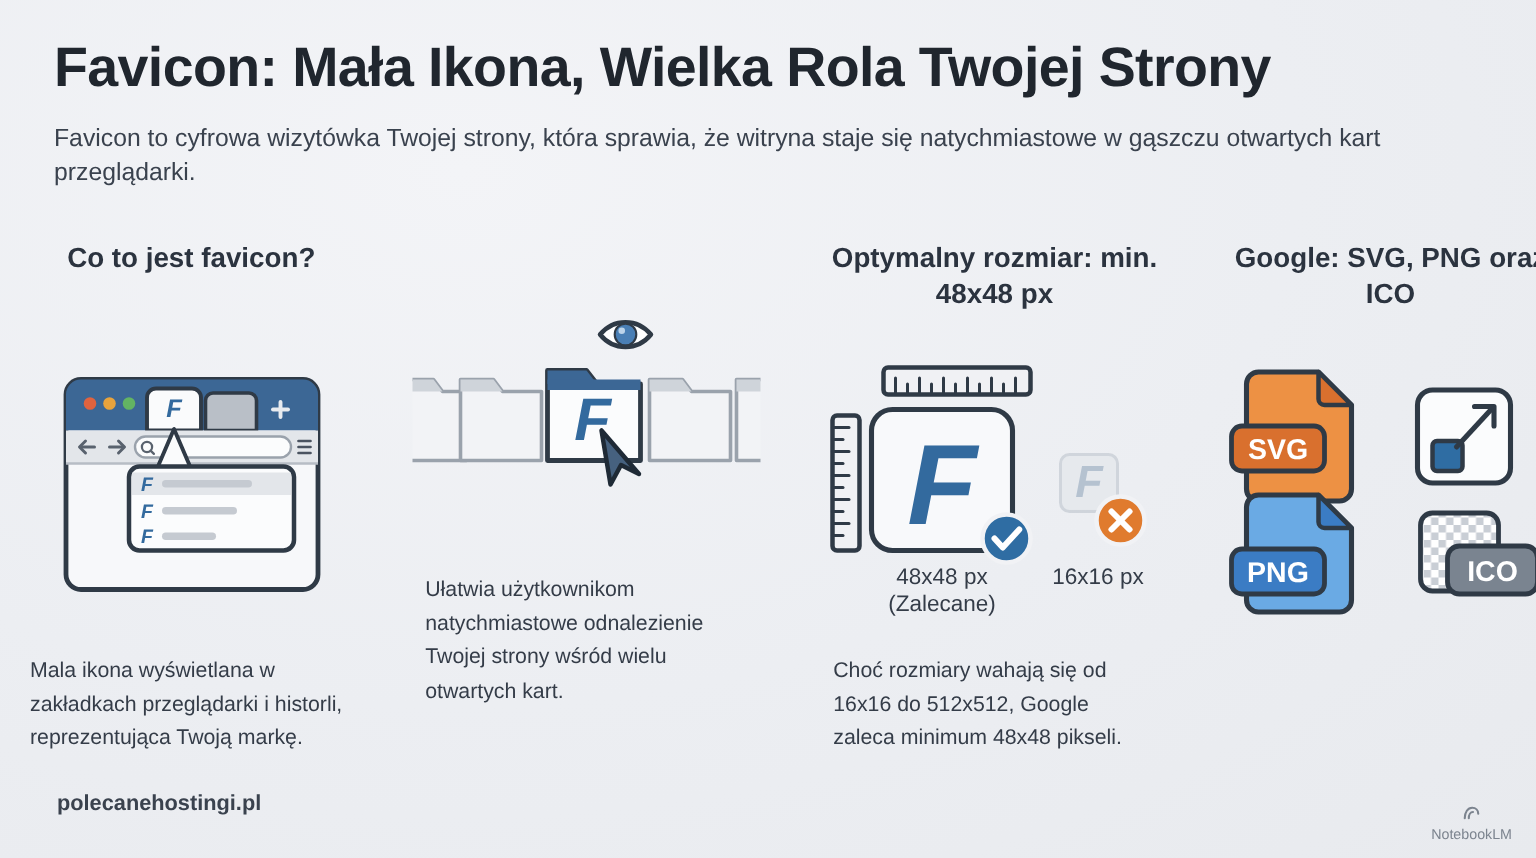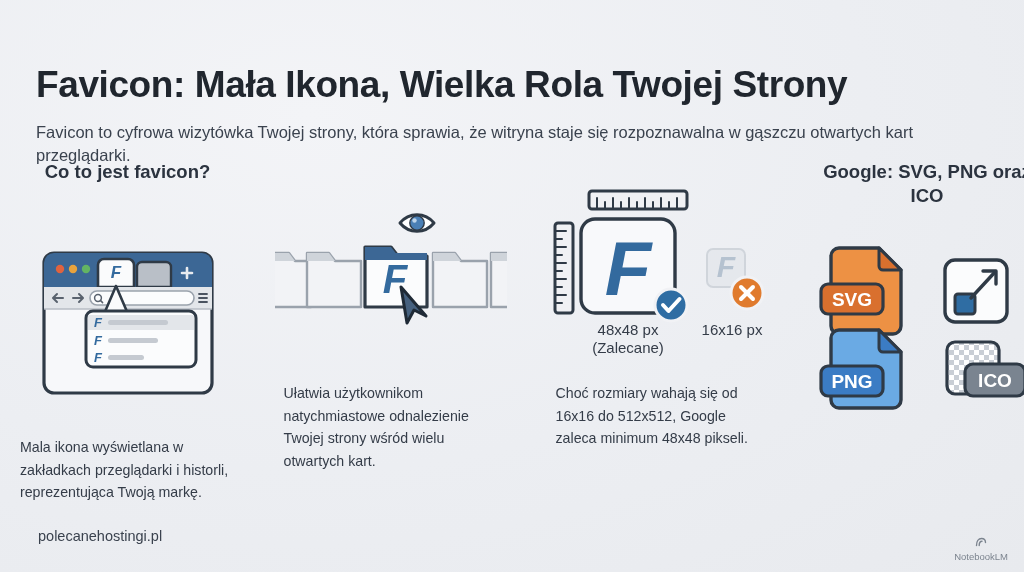--- a/index.html
+++ b/index.html
@@ -22,21 +22,20 @@
     background:
       radial-gradient(ellipse at 30% 20%, #f3f4f7 0%, #eceef2 55%, #e8eaee 100%);
   }
 
   
   .header {
     position: absolute;
     left: 36px;
     top: 24px;
     width: 950px;
-    margin-top: 40px;
   }
   .title {
     font-size: 37px;
     font-weight: bold;
     letter-spacing: -0.4px;
     color: #20262e;
     line-height: 1.15;
     margin: 0 0 14px 0;
     white-space: nowrap;
   }
@@ -90,20 +89,21 @@
     margin-top: -4px;
   }
 
   
   .footer-left {
     position: absolute;
     left: 38px;
     bottom: 28px;
     font-size: 14.5px;
     color: #3a424e;
+    font-weight: bold;
   }
   .footer-right {
     position: absolute;
     right: 16px;
     bottom: 10px;
     font-size: 9.5px;
     color: #7c848f;
     display: flex;
     align-items: center;
     gap: 4px;
@@ -112,21 +112,21 @@
 
   svg { display: block; }
 </style>
 </head>
 <body>
 
 <div class="canvas">
 
   <div class="header">
     <h1 class="title">Favicon: Mała Ikona, Wielka Rola Twojej Strony</h1>
-    <p class="subtitle">Favicon to cyfrowa wizytówka Twojej strony, która sprawia, że witryna staje się rozpoznawalna w gąszczu otwartych kart przeglądarki.</p>
+    <p class="subtitle">Favicon to cyfrowa wizytówka Twojej strony, która sprawia, że witryna staje się natychmiastowe w gąszczu otwartych kart przeglądarki.</p>
   </div>
 
   <div class="columns">
 
     <div class="col">
       <div class="col-head">Co to jest favicon?</div>
       <div class="art">
         <svg width="184" height="160" viewBox="0 0 184 160">
 
           <rect x="8" y="8" width="168" height="140" rx="10" fill="#f7f8fa" stroke="#2f3a46" stroke-width="3.2"></rect>
@@ -211,20 +211,21 @@
 
           <g>
             <path d="M126 96l6 36 7-13 12 6z" fill="#46617f" stroke="#1f2a36" stroke-width="3" stroke-linejoin="round"></path>
           </g>
         </svg>
       </div>
       <div class="col-body">Ułatwia użytkownikom natychmiastowe odnalezienie Twojej strony wśród wielu otwartych kart.</div>
     </div>
 
     <div class="col">
+      <div class="col-head">Optymalny rozmiar: min. 48x48 px</div>
       <div class="art">
         <svg width="232" height="176" viewBox="0 0 232 176">
 
           <rect x="42" y="8" width="98" height="18" rx="3" fill="#f0f1f4" stroke="#2f3a46" stroke-width="3"></rect>
           <g stroke="#2f3a46" stroke-width="2" stroke-linecap="round">
             <line x1="50" y1="26" x2="50" y2="15"></line>
             <line x1="58" y1="26" x2="58" y2="19"></line>
             <line x1="66" y1="26" x2="66" y2="15"></line>
             <line x1="74" y1="26" x2="74" y2="19"></line>
             <line x1="82" y1="26" x2="82" y2="15"></line>

